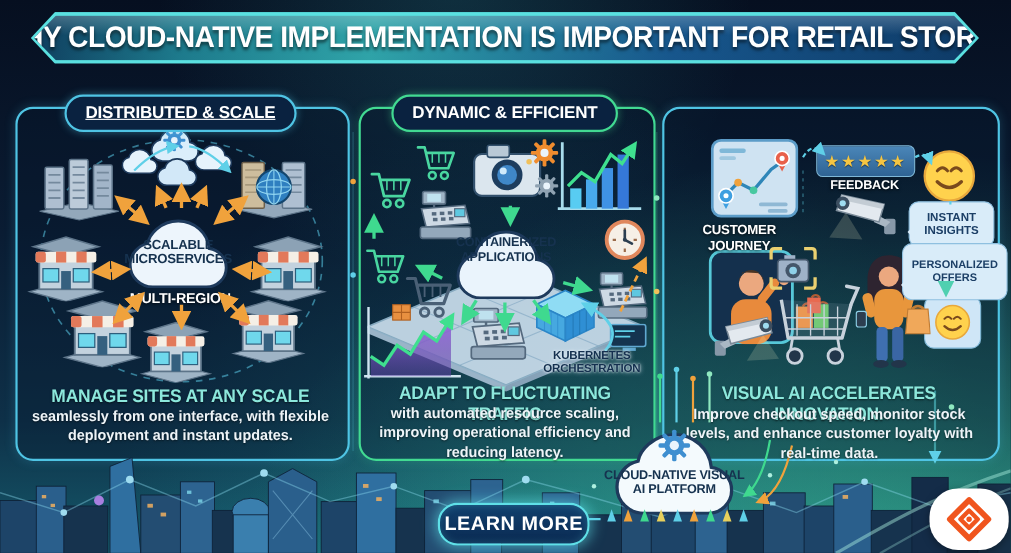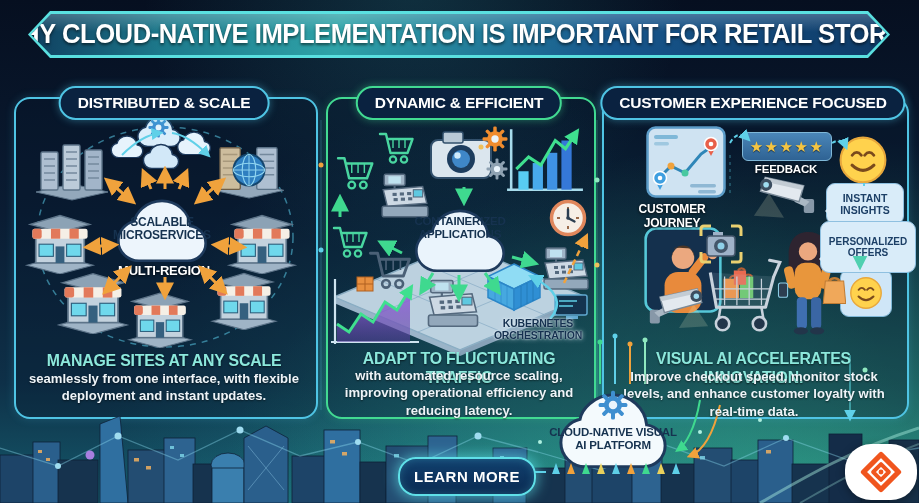--- a/index.html
+++ b/index.html
@@ -22,36 +22,36 @@
     background:linear-gradient(180deg,rgba(255,255,255,.22),rgba(255,255,255,0));}
   .banner-text{position:relative;color:#fff;font-weight:bold;font-size:27px;letter-spacing:-.5px;
     transform:scaleX(.95);white-space:nowrap;text-shadow:0 2px 3px rgba(0,0,0,.55);}
   .panel{top:97px;height:318px;border:2px solid;border-radius:16px;background:rgba(7,22,42,.30);}
   .panel-l{left:14px;width:300px;border-color:#4fc4e4;box-shadow:0 0 10px rgba(79,196,228,.22);}
   .panel-m{left:326px;width:266px;border-color:#42da92;box-shadow:0 0 10px rgba(66,218,146,.22);}
   .panel-r{left:602px;width:303px;border-color:#4fc4e4;box-shadow:0 0 10px rgba(79,196,228,.22);}
   .pill{top:86px;height:30px;transform:translateX(-50%);background:#0a2240;border:2px solid;border-radius:18px;
     display:flex;align-items:center;justify-content:center;padding:0 17px;white-space:nowrap;
     color:#fff;font-weight:bold;font-size:15.5px;letter-spacing:-.2px;z-index:6;}
-  .pill-c{border-color:#4fc4e4;box-shadow:0 0 8px rgba(79,196,228,.45);}
+  .pill-c{border-color:#4fc4e4;box-shadow:0 0 8px rgba(79,196,228,.45);text-decoration:underline;}
   .pill-g{border-color:#42da92;box-shadow:0 0 8px rgba(66,218,146,.45);}
   .hl{text-align:center;color:#8ce8dc;font-weight:bold;font-size:16.5px;letter-spacing:-.2px;
     text-shadow:0 1px 2px rgba(0,0,0,.6);transform:scaleX(.96);}
   .bodytxt{text-align:center;color:#eef4f8;font-weight:bold;font-size:13.5px;line-height:1.28;
     text-shadow:0 1px 2px rgba(0,0,0,.55);transform:scaleX(.97);}
   .cloudtxt{text-align:center;font-weight:bold;color:#16324f;line-height:1.12;letter-spacing:-.2px;}
   .whitelabel{text-align:center;color:#fff;font-weight:bold;text-shadow:0 1px 3px rgba(0,0,0,.85);letter-spacing:-.2px;}
   .bubble{background:#d9ecf9;border:1.5px solid #8fc0e0;border-radius:9px;display:flex;align-items:center;
     justify-content:center;text-align:center;color:#1c3f66;font-weight:bold;line-height:1.15;z-index:5;}
   .bubble:after{content:"";position:absolute;left:-8px;bottom:7px;border:6px solid transparent;
     border-right-color:#d9ecf9;}
   .cta{left:398px;top:457px;width:134px;height:35px;border-radius:18px;z-index:8;cursor:pointer;
     background:linear-gradient(180deg,#11406e,#0a2a52);border:2px solid #5fe0e8;
     box-shadow:0 0 13px 2px rgba(95,224,232,.6),inset 0 0 8px rgba(95,224,232,.25);
-    display:flex;align-items:center;justify-content:center;color:#fff;font-weight:bold;font-size:15px;letter-spacing:.5px;}
+    display:flex;align-items:center;justify-content:center;color:#fff;font-weight:bold;font-size:18px;letter-spacing:.5px;}
   .logo{left:845px;top:444px;width:72px;height:56px;background:#fff;border-radius:26px;z-index:8;
     display:flex;align-items:center;justify-content:center;box-shadow:0 2px 8px rgba(0,0,0,.35);}
   svg{display:block;}
 </style>
 </head>
 <body>
 
 <svg width="0" height="0" style="position:absolute">
 <defs>
   <linearGradient id="gradPurp" x1="0" y1="0" x2="0" y2="1">
@@ -463,21 +463,20 @@
     <path d="M238 186L260 140" fill="none" stroke="#f0a23c" stroke-width="2.5" stroke-dasharray="6 4" marker-end="url(#mO)"></path>
   </svg>
 
   <div class="abs cloudtxt" style="left:482px;top:318px;width:112px;font-size:10.5px;z-index:6;color:#14304f;text-shadow:0 0 5px #cfe3f0,0 0 2px #fff">KUBERNETES ORCHESTRATION</div>
 
   <div class="abs hl" style="left:326px;top:349px;width:266px;z-index:5">ADAPT TO FLUCTUATING TRAFFIC</div>
   <div class="abs bodytxt" style="left:332px;top:367px;width:254px;z-index:5">with automated resource scaling, improving operational efficiency and reducing latency.</div>
 
   
   <div class="abs panel panel-r"></div>
-  <div class="abs pill pill-c" style="left:753px">CUSTOMER EXPERIENCE FOCUSED</div>
 
   <svg class="abs" style="left:646px;top:125px;z-index:4" width="80" height="74">
       <use href="#i-journey" width="80" height="74"></use>
     </svg>
   <div class="abs whitelabel" style="left:632px;top:203px;width:80px;font-size:12px;line-height:1.15;z-index:5">CUSTOMER JOURNEY</div>
 
   <div class="abs" style="left:742px;top:132px;width:88px;height:27px;background:linear-gradient(180deg,#4a86b8,#2f6394);border:1.5px solid #7fb8d8;border-radius:6px;display:flex;align-items:center;justify-content:center;z-index:4">
     <span style="color:#f5c542;font-size:15px;letter-spacing:1.5px;text-shadow:0 1px 1px rgba(0,0,0,.5)">★★★★★</span>
   </div>
   <div class="abs whitelabel" style="left:742px;top:163px;width:88px;font-size:11.5px;z-index:5">FEEDBACK</div>

